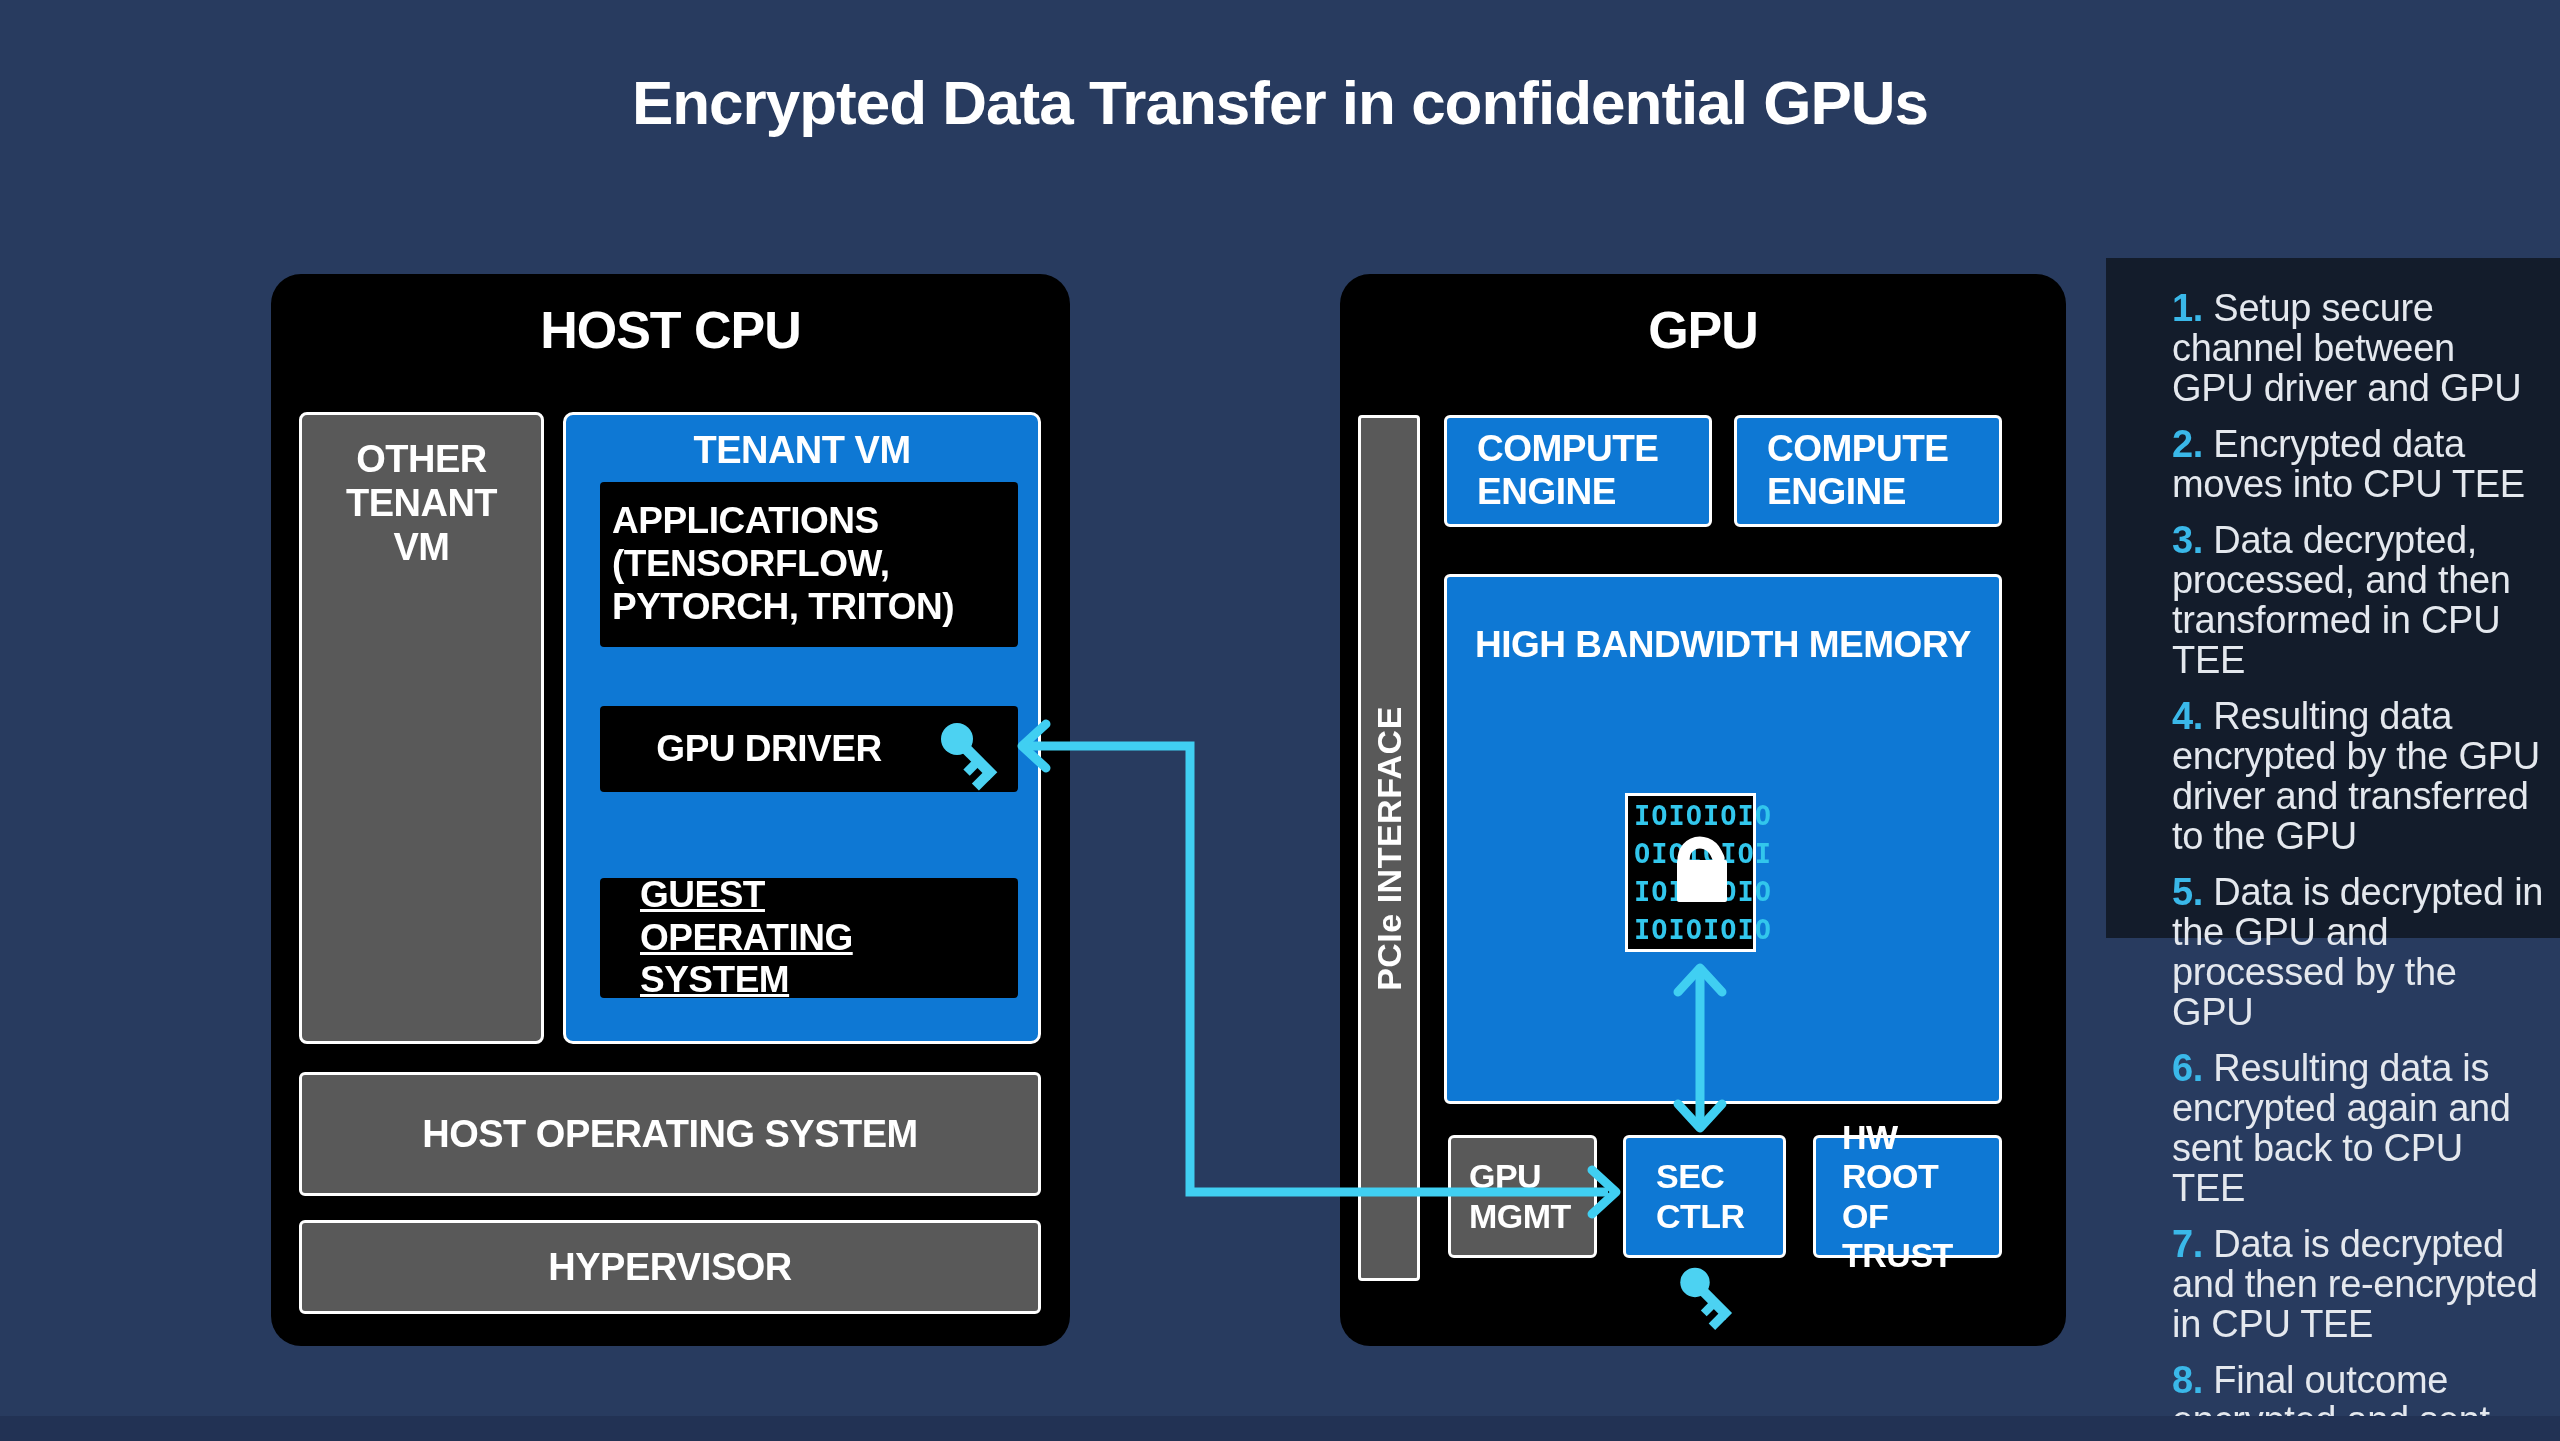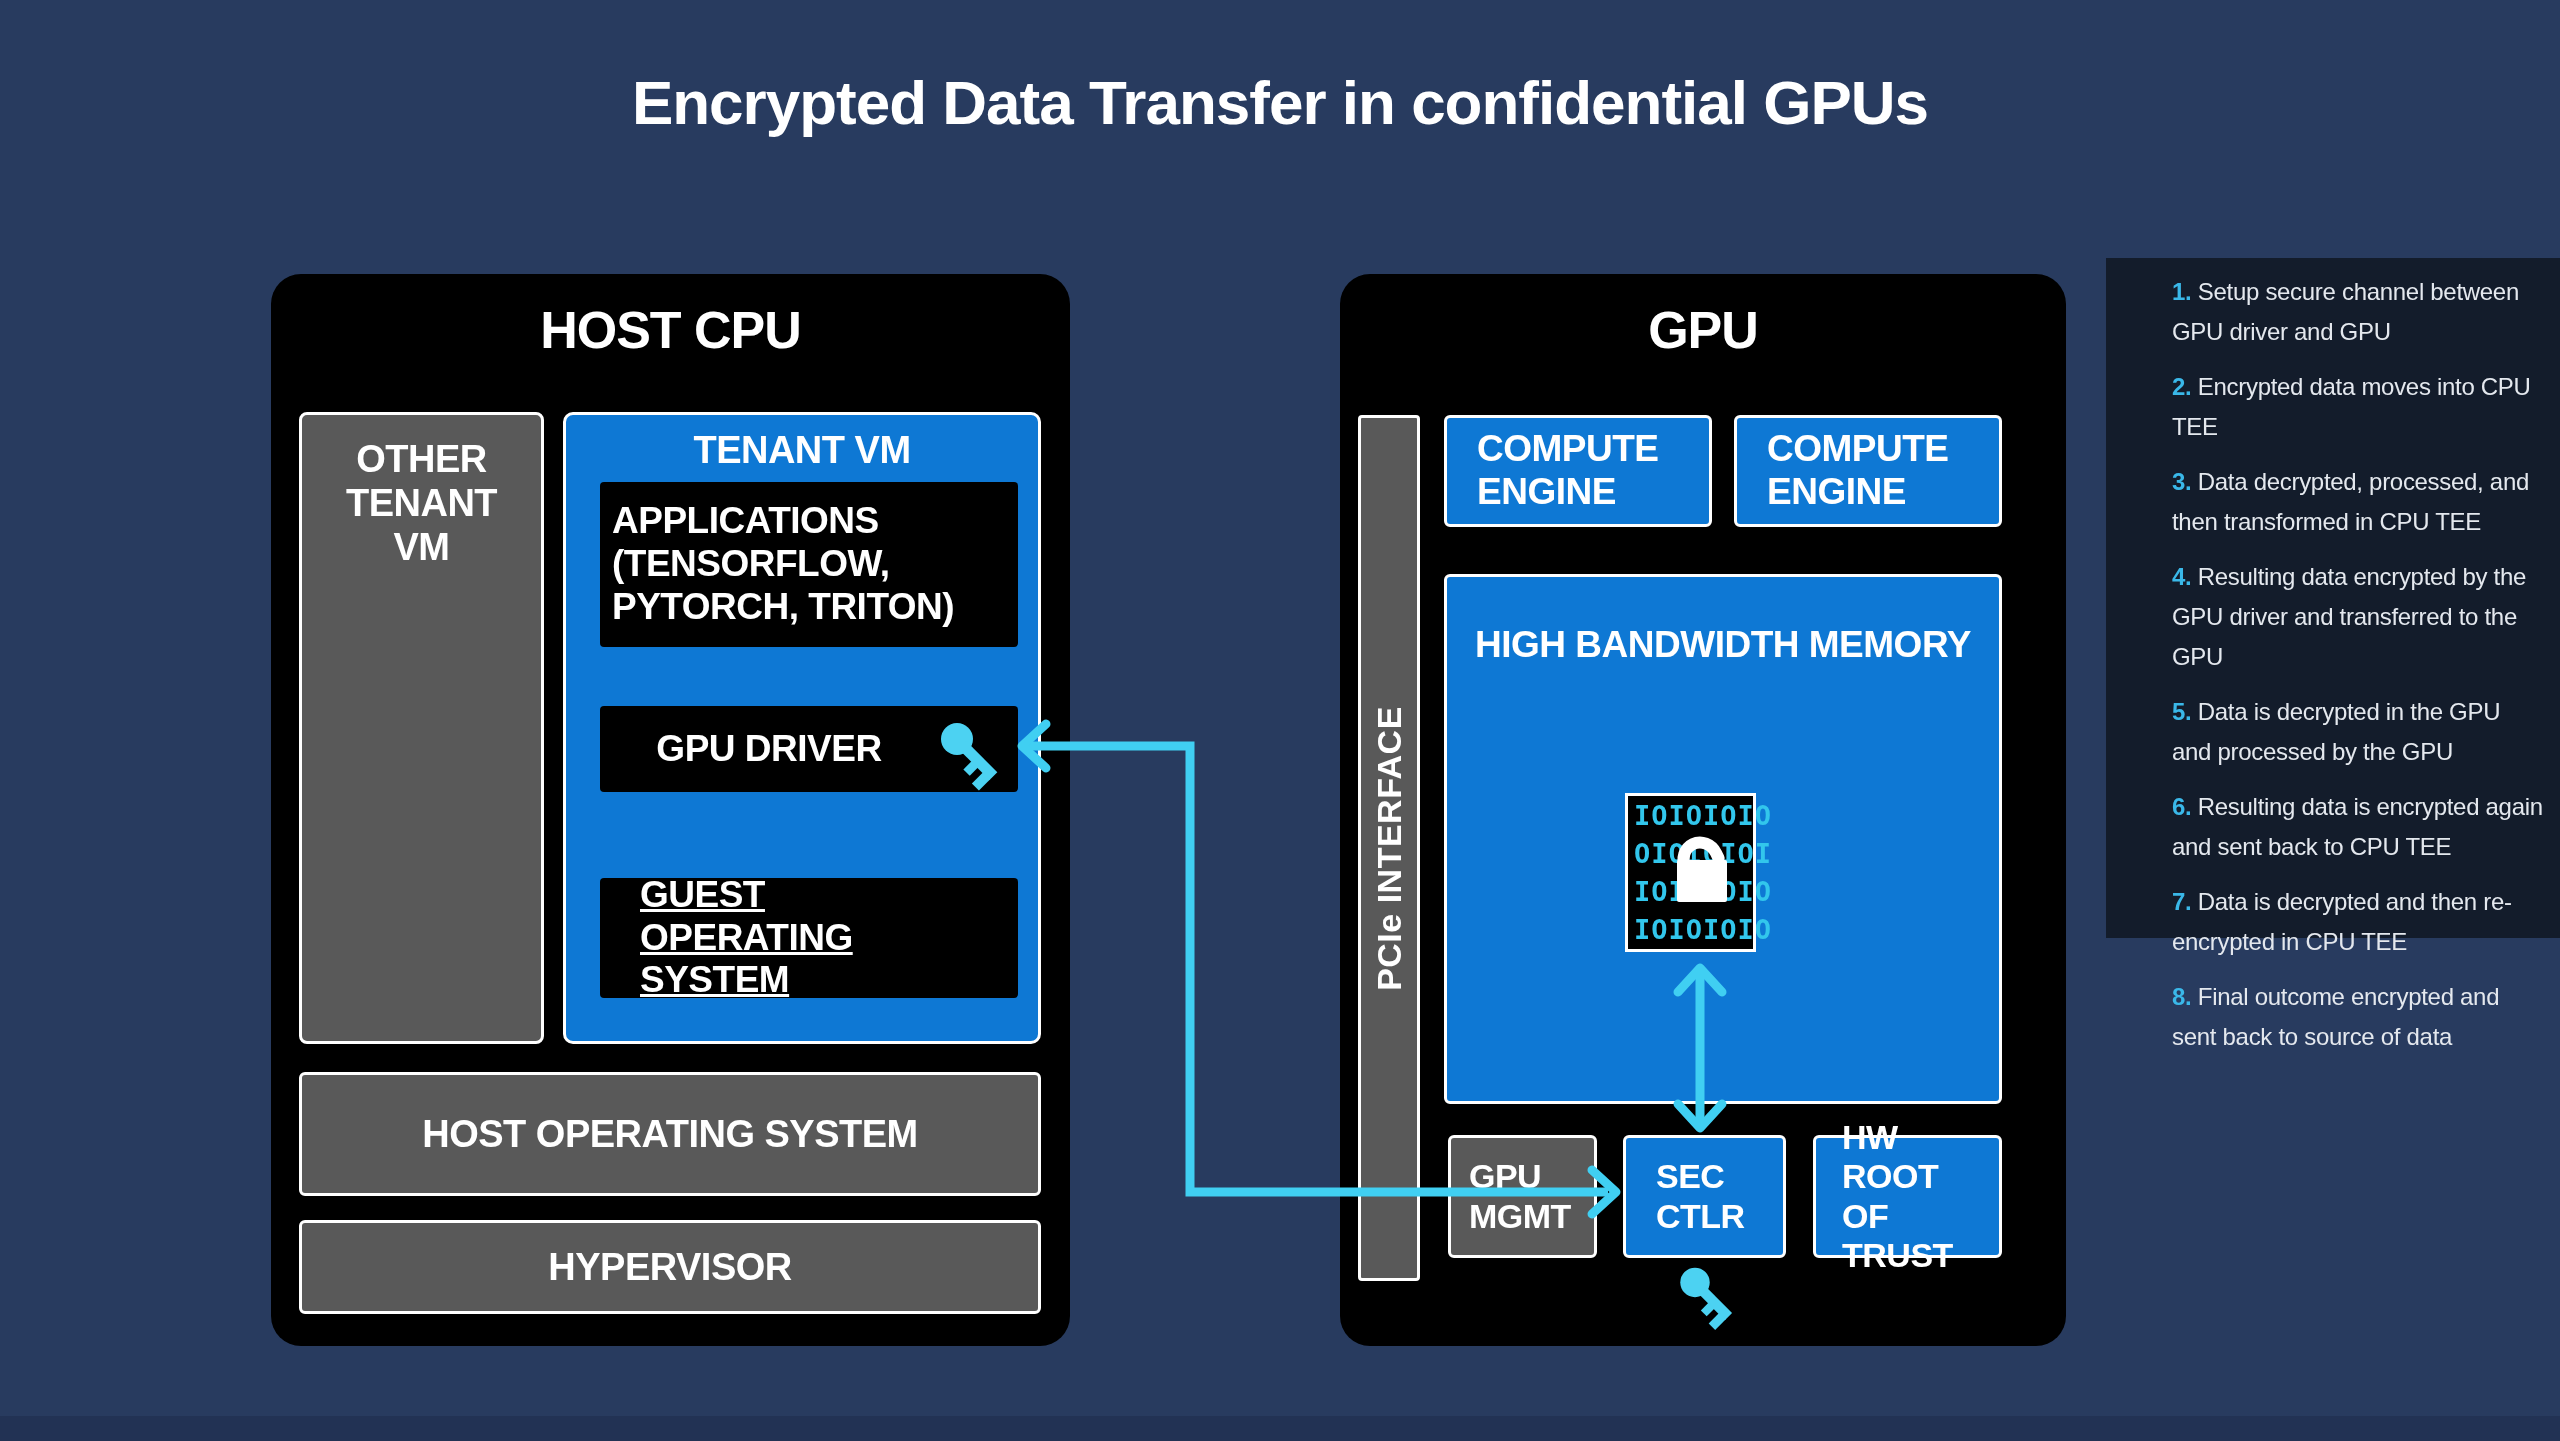--- a/index.html
+++ b/index.html
@@ -51,21 +51,21 @@
   }
   .binrow{
     font-family:"DejaVu Sans Mono", monospace;
     color:#32c6ec;font-size:27px;font-weight:700;line-height:1.0;
     text-align:center;letter-spacing:1px;white-space:nowrap;
   }
 
   
   .steps-panel-bg{background:#131c2b;}
   .steps-col{width:372px;}
-  .step{margin-bottom:15px;font-size:24px;line-height:40px;color:#e4e8ee;font-weight:400;letter-spacing:-0.3px;}
+  .step{margin-bottom:15px;font-size:38px;line-height:40px;color:#e4e8ee;font-weight:400;letter-spacing:-0.3px;margin-top:16px;}
   .step .num{color:#3ab8e9;font-weight:700;}
 
   
   #overlay{position:absolute;left:0;top:0;pointer-events:none;}
 </style>
 </head>
 <body>
 
 <div id="canvas">
 

